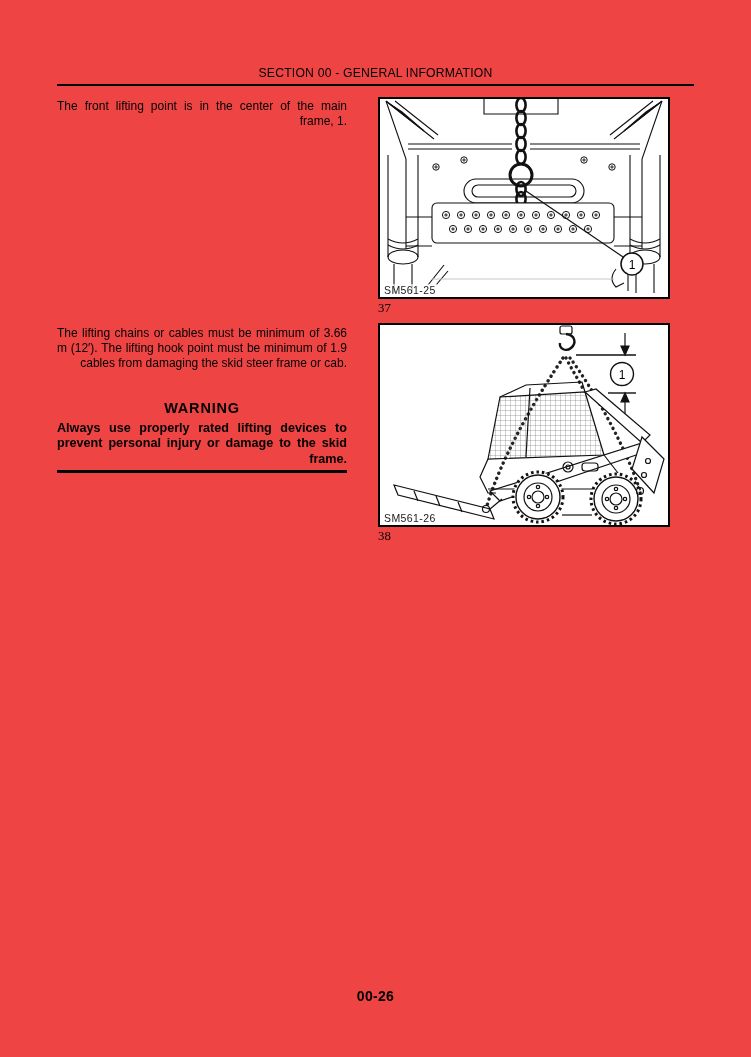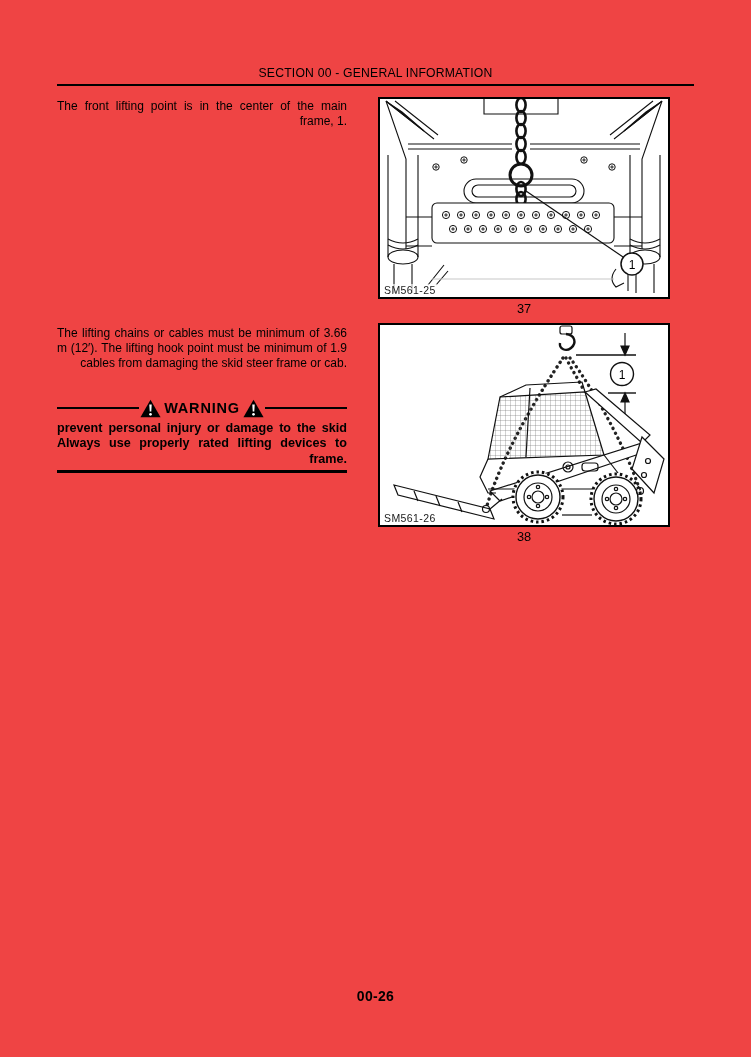--- a/index.html
+++ b/index.html
@@ -18,37 +18,37 @@
   .textcol { position:absolute; left:57px; width:290px; }
   .jline, .lline {
     font-size:12px; line-height:15.2px; white-space:nowrap;
   }
   .jline { text-align:justify; text-align-last:justify; text-justify:inter-word; }
   .lline { text-align:right; }
   .bold .jline, .bold .lline { font-weight:bold; font-size:12.6px; line-height:15.4px; }
 
   .warn-head {
     position:absolute; left:57px; top:398px; width:290px; height:20px;
-    display:flex; align-items:center; gap:1px;
+    display:flex; align-items:center; gap:1px;flex-direction:column;
   }
   .warn-dash { flex:1; height:2px; background:#000; }
   .warn-title { font-weight:bold; font-size:14.5px; letter-spacing:0.8px; padding:0 2px; }
   .warn-tri { width:21px; height:19px; display:block; }
   .warn-rule { position:absolute; left:57px; top:470px; width:290px; height:2.5px; background:#000; }
 
   .fig-frame {
     position:absolute; left:378px; width:292px; border:2px solid #000; background:#fff;
   }
   .fig-frame svg { display:block; }
   .fig-label {
     position:absolute; left:3px; bottom:1px; font-size:10.5px; letter-spacing:0.4px;
     color:#1a1a1a; background:rgba(255,255,255,0.65); padding:0 1px;
   }
   .fig-num {
-    position:absolute; left:378px; width:292px; text-align:center; font-size:12.8px;
+    position:absolute; left:378px; width:292px; text-align:left; font-size:12.8px;font-family:Liberation Serif, serif;
   }
   .footer-page {
     position:absolute; left:57px; top:988px; width:637px; text-align:center;
     font-weight:bold; font-size:14px; letter-spacing:0.3px;
   }
   .chain { stroke:#222; stroke-width:3.4; stroke-linecap:round; stroke-dasharray:0.1 5.4; fill:none; }
   svg text { font-family:"Liberation Sans", sans-serif; font-size:12px; fill:#000; }
 </style>
 </head>
 <body>
@@ -79,22 +79,22 @@
     <span class="warn-title">WARNING</span>
     <svg class="warn-tri" viewBox="0 0 24 21">
       <path d="M12 0.5 L23.5 20.5 H0.5 Z" fill="#000"></path>
       <path d="M10.6 6 h2.8 l-0.5 8 h-1.8 z" fill="#fff"></path>
       <circle cx="12" cy="17.2" r="1.5" fill="#fff"></circle>
     </svg>
     <span class="warn-dash"></span>
   </div>
 
   <div class="textcol bold" style="top:421px">
+    <div class="jline">Always use properly rated lifting devices to</div>
     <div class="jline">prevent personal injury or damage to the skid</div>
-    <div class="jline">Always use properly rated lifting devices to</div>
     <div class="lline">frame.</div>
   </div>
   <div class="warn-rule"></div>
 
   <div class="fig-frame" style="top:97px; height:202px">
     <svg width="288" height="198" viewBox="0 0 288 198">
       <defs>
         <ellipse id="lk" rx="4.6" ry="7" fill="none" stroke="#111" stroke-width="2.6"></ellipse>
         <g id="bolt" fill="none" stroke="#111" stroke-width="1">
             <circle r="3.2"></circle>

